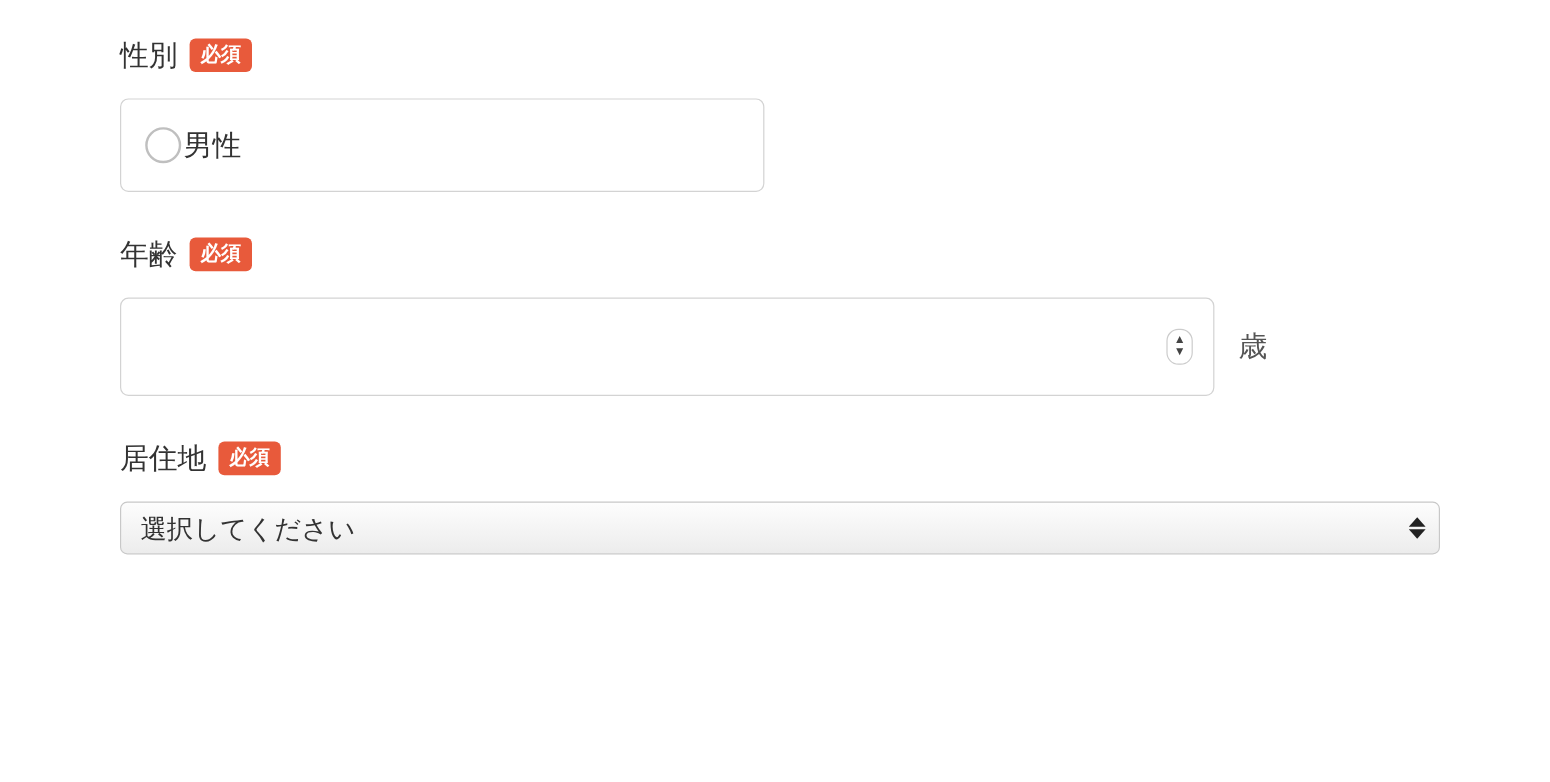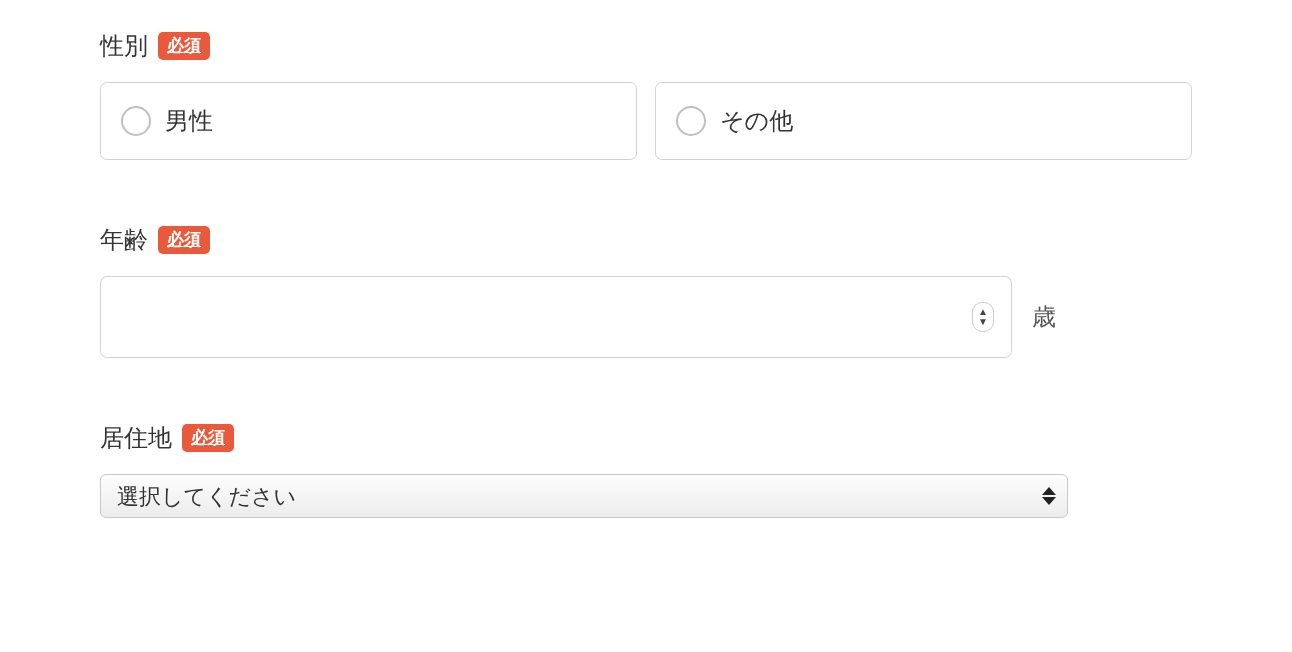--- a/index.html
+++ b/index.html
@@ -4,54 +4,53 @@
   <style>
     * { box-sizing: border-box; margin: 0; padding: 0; }
     body {
       font-family: -apple-system, BlinkMacSystemFont, "Hiragino Sans", "Hiragino Kaku Gothic ProN", Meiryo, sans-serif;
       background: #fff;
       color: #333;
       padding: 30px 100px;
       font-size: 24px;
     }
     .field-section {
-      margin-bottom: 64px;
+      margin-bottom: 36px;
     }
     .field-label-row {
       display: flex;
       align-items: center;
       gap: 10px;
       margin-bottom: 20px;
     }
     .field-label {
       font-size: 24px;
       color: #333;
     }
     .required-badge {
       background: #e85a3b;
       color: #fff;
       font-size: 17px;
       font-weight: 600;
       padding: 3px 9px;
       border-radius: 5px;
       line-height: 1.3;
-      text-decoration: underline;
     }
     .radio-grid {
       display: grid;
       grid-template-columns: 1fr 1fr;
       gap: 18px;
     }
     .radio-card {
       border: 1px solid #d3d3d3;
       border-radius: 7px;
       padding: 22px 20px;
       display: flex;
       align-items: center;
-      gap: 14px;
+      gap: 2px;
       cursor: pointer;
       background: #fff;
     }
     .radio-circle {
       width: 30px;
       height: 30px;
       border: 2px solid #bfbfbf;
       border-radius: 50%;
       flex-shrink: 0;
     }
@@ -99,21 +98,21 @@
       font-size: 10px;
       line-height: 10px;
       color: #444;
     }
     .unit-label {
       font-size: 24px;
       color: #555;
     }
     .select-wrapper {
       position: relative;
-      width: 968px;
+      width: 1100px;
     }
     .select-field {
       width: 100%;
       height: 44px;
       border: 1px solid #c8c8c8;
       border-radius: 6px;
       background: linear-gradient(#fdfdfd, #ececec);
       font-size: 22px;
       padding: 0 44px 0 16px;
       appearance: none;
@@ -151,24 +150,20 @@
 <div class="field-section">
   <div class="field-label-row">
     <span class="field-label">性別</span>
     <span class="required-badge">必須</span>
   </div>
   <div class="radio-grid">
     <label class="radio-card">
       <span class="radio-circle"></span>
       <span class="radio-text">男性</span>
     </label>
-    <label class="radio-card">
-      <span class="radio-circle"></span>
-      <span class="radio-text">その他</span>
-    </label>
   </div>
 </div>
 
 <div class="field-section">
   <div class="field-label-row">
     <span class="field-label">年齢</span>
     <span class="required-badge">必須</span>
   </div>
   <div class="age-row">
     <div class="number-wrapper">

